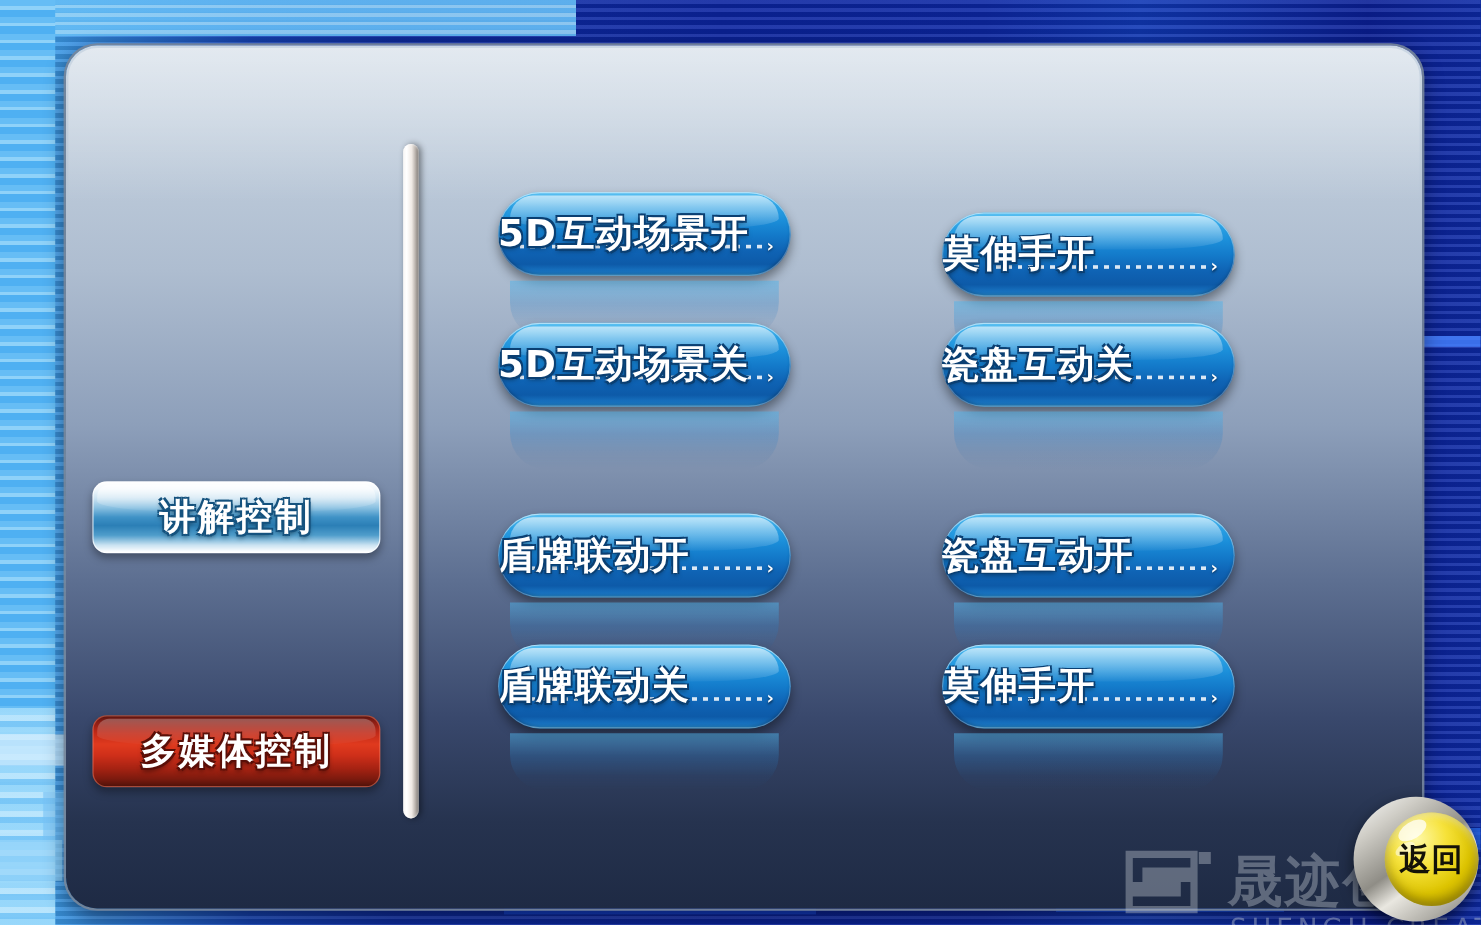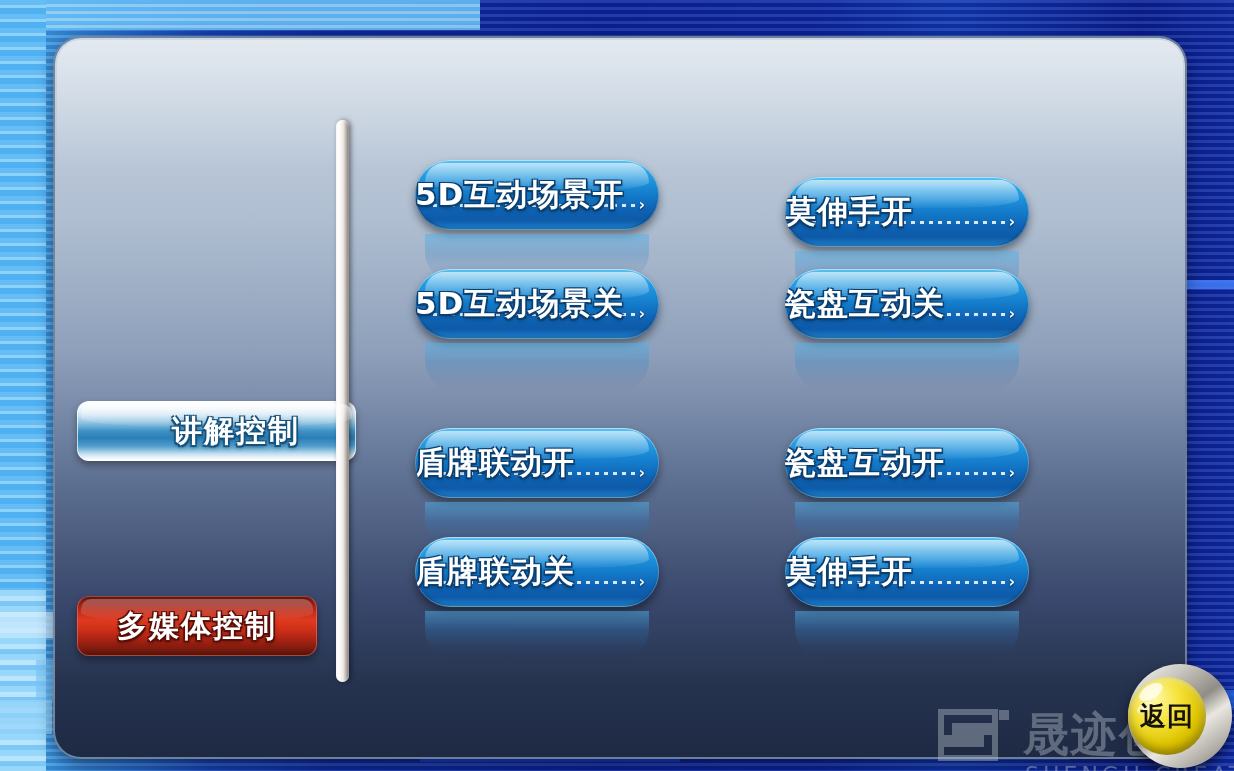--- a/index.html
+++ b/index.html
@@ -184,21 +184,21 @@
     height: 40%;
     border-radius: 10px 10px 40% 40%;
     background: linear-gradient(180deg, rgba(255,255,255,0.55), rgba(255,255,255,0.02));
     pointer-events: none;
     z-index: 2;
   }
   .side-btn.red .gloss {
     background: linear-gradient(180deg, rgba(255,255,255,0.28), rgba(255,255,255,0));
   }
   .side-btn.s0 { top: 38px; }
-  .side-btn.s1 { top: 233px; padding-left: 39px; }
+  .side-btn.s1 { top: 233px; }
   .side-btn.s2 { top: 428px; }
 
   
   .divider {
     position: absolute;
     left: 281px;
     top: 82px;
     width: 13px;
     height: 562px;
     border-radius: 7px;
@@ -327,21 +327,21 @@
     left: 1073px;
     top: 626px;
     width: 104px;
     height: 104px;
     border-radius: 50%;
     cursor: pointer;
     background: linear-gradient(145deg, #fdfdfc 0%, #cfcdc6 22%, #8f8d86 48%, #e9e7e0 62%, #b0aea7 82%, #6d6b65 100%);
     box-shadow: 0 5px 12px rgba(0,0,0,0.55);
     display: flex;
     align-items: center;
-    justify-content: flex-start;
+    justify-content: flex-end;
   }
   .return-core {
     position: relative;
     width: 78px;
     height: 78px;
     border-radius: 50%;
     background: radial-gradient(circle at 34% 28%, #fff9a8 0%, #f6e23a 32%, #ddc400 62%, #9d8a00 100%);
     box-shadow: inset 0 -4px 10px rgba(90,75,0,0.55), inset 0 3px 6px rgba(255,255,255,0.5);
     display: flex;
     align-items: center;

